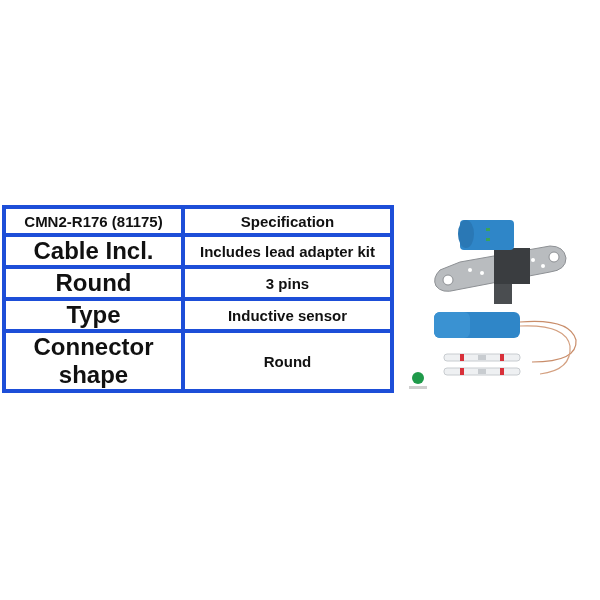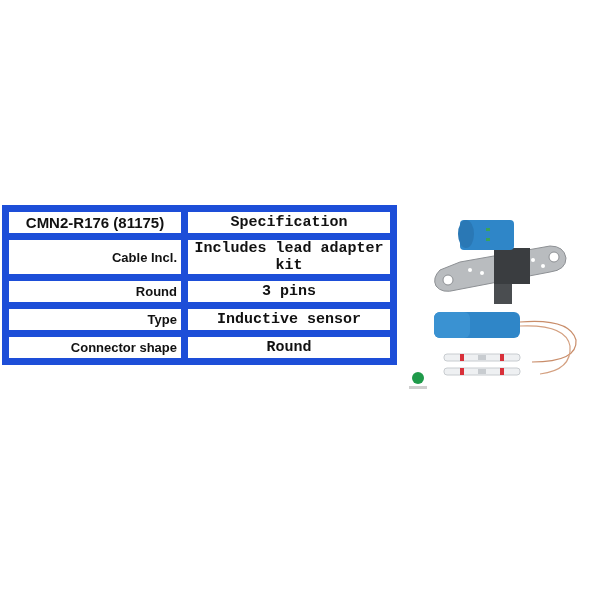--- a/index.html
+++ b/index.html
@@ -4,27 +4,27 @@
   <style>
     html, body { margin: 0; padding: 0; background: #ffffff; }
     body { width: 600px; height: 600px; position: relative; overflow: hidden; }
     .spec-table {
       position: absolute; left: 2px; top: 205px;
       border-collapse: collapse;
       font-family: "Liberation Sans", sans-serif;
       color: #111;
     }
     .spec-table td {
-      border: 7px solid #1d4ed8;
+      border: 4px solid #1d4ed8;
       height: 28px; padding: 0 4px;
       font-size: 17px; font-weight: bold;
       box-sizing: border-box;
     }
-    .spec-table td.c1 { width: 179px; text-align: right; font-size: 13px; }
-    .spec-table td.c2 { width: 209px; text-align: center; font-size: 15px; font-family: Liberation Mono, monospace; }
+    .spec-table td.c1 { width: 179px; text-align: center; font-size: 24px; }
+    .spec-table td.c2 { width: 209px; text-align: center; font-size: 15px; }
     .spec-table tr.head td.c1 { text-align: center; font-size: 15px; }
     .photo { position: absolute; left: 400px; top: 200px; width: 200px; height: 200px; }
     .logo {
       position: absolute; left: 412px; top: 372px; width: 12px; height: 12px;
       border-radius: 50%; background: #1f9a4a;
     }
     .logo-caption { position: absolute; left: 409px; top: 386px; width: 18px; height: 3px; background: #cfcfcf; }
   </style>
 </head>
 <body>

